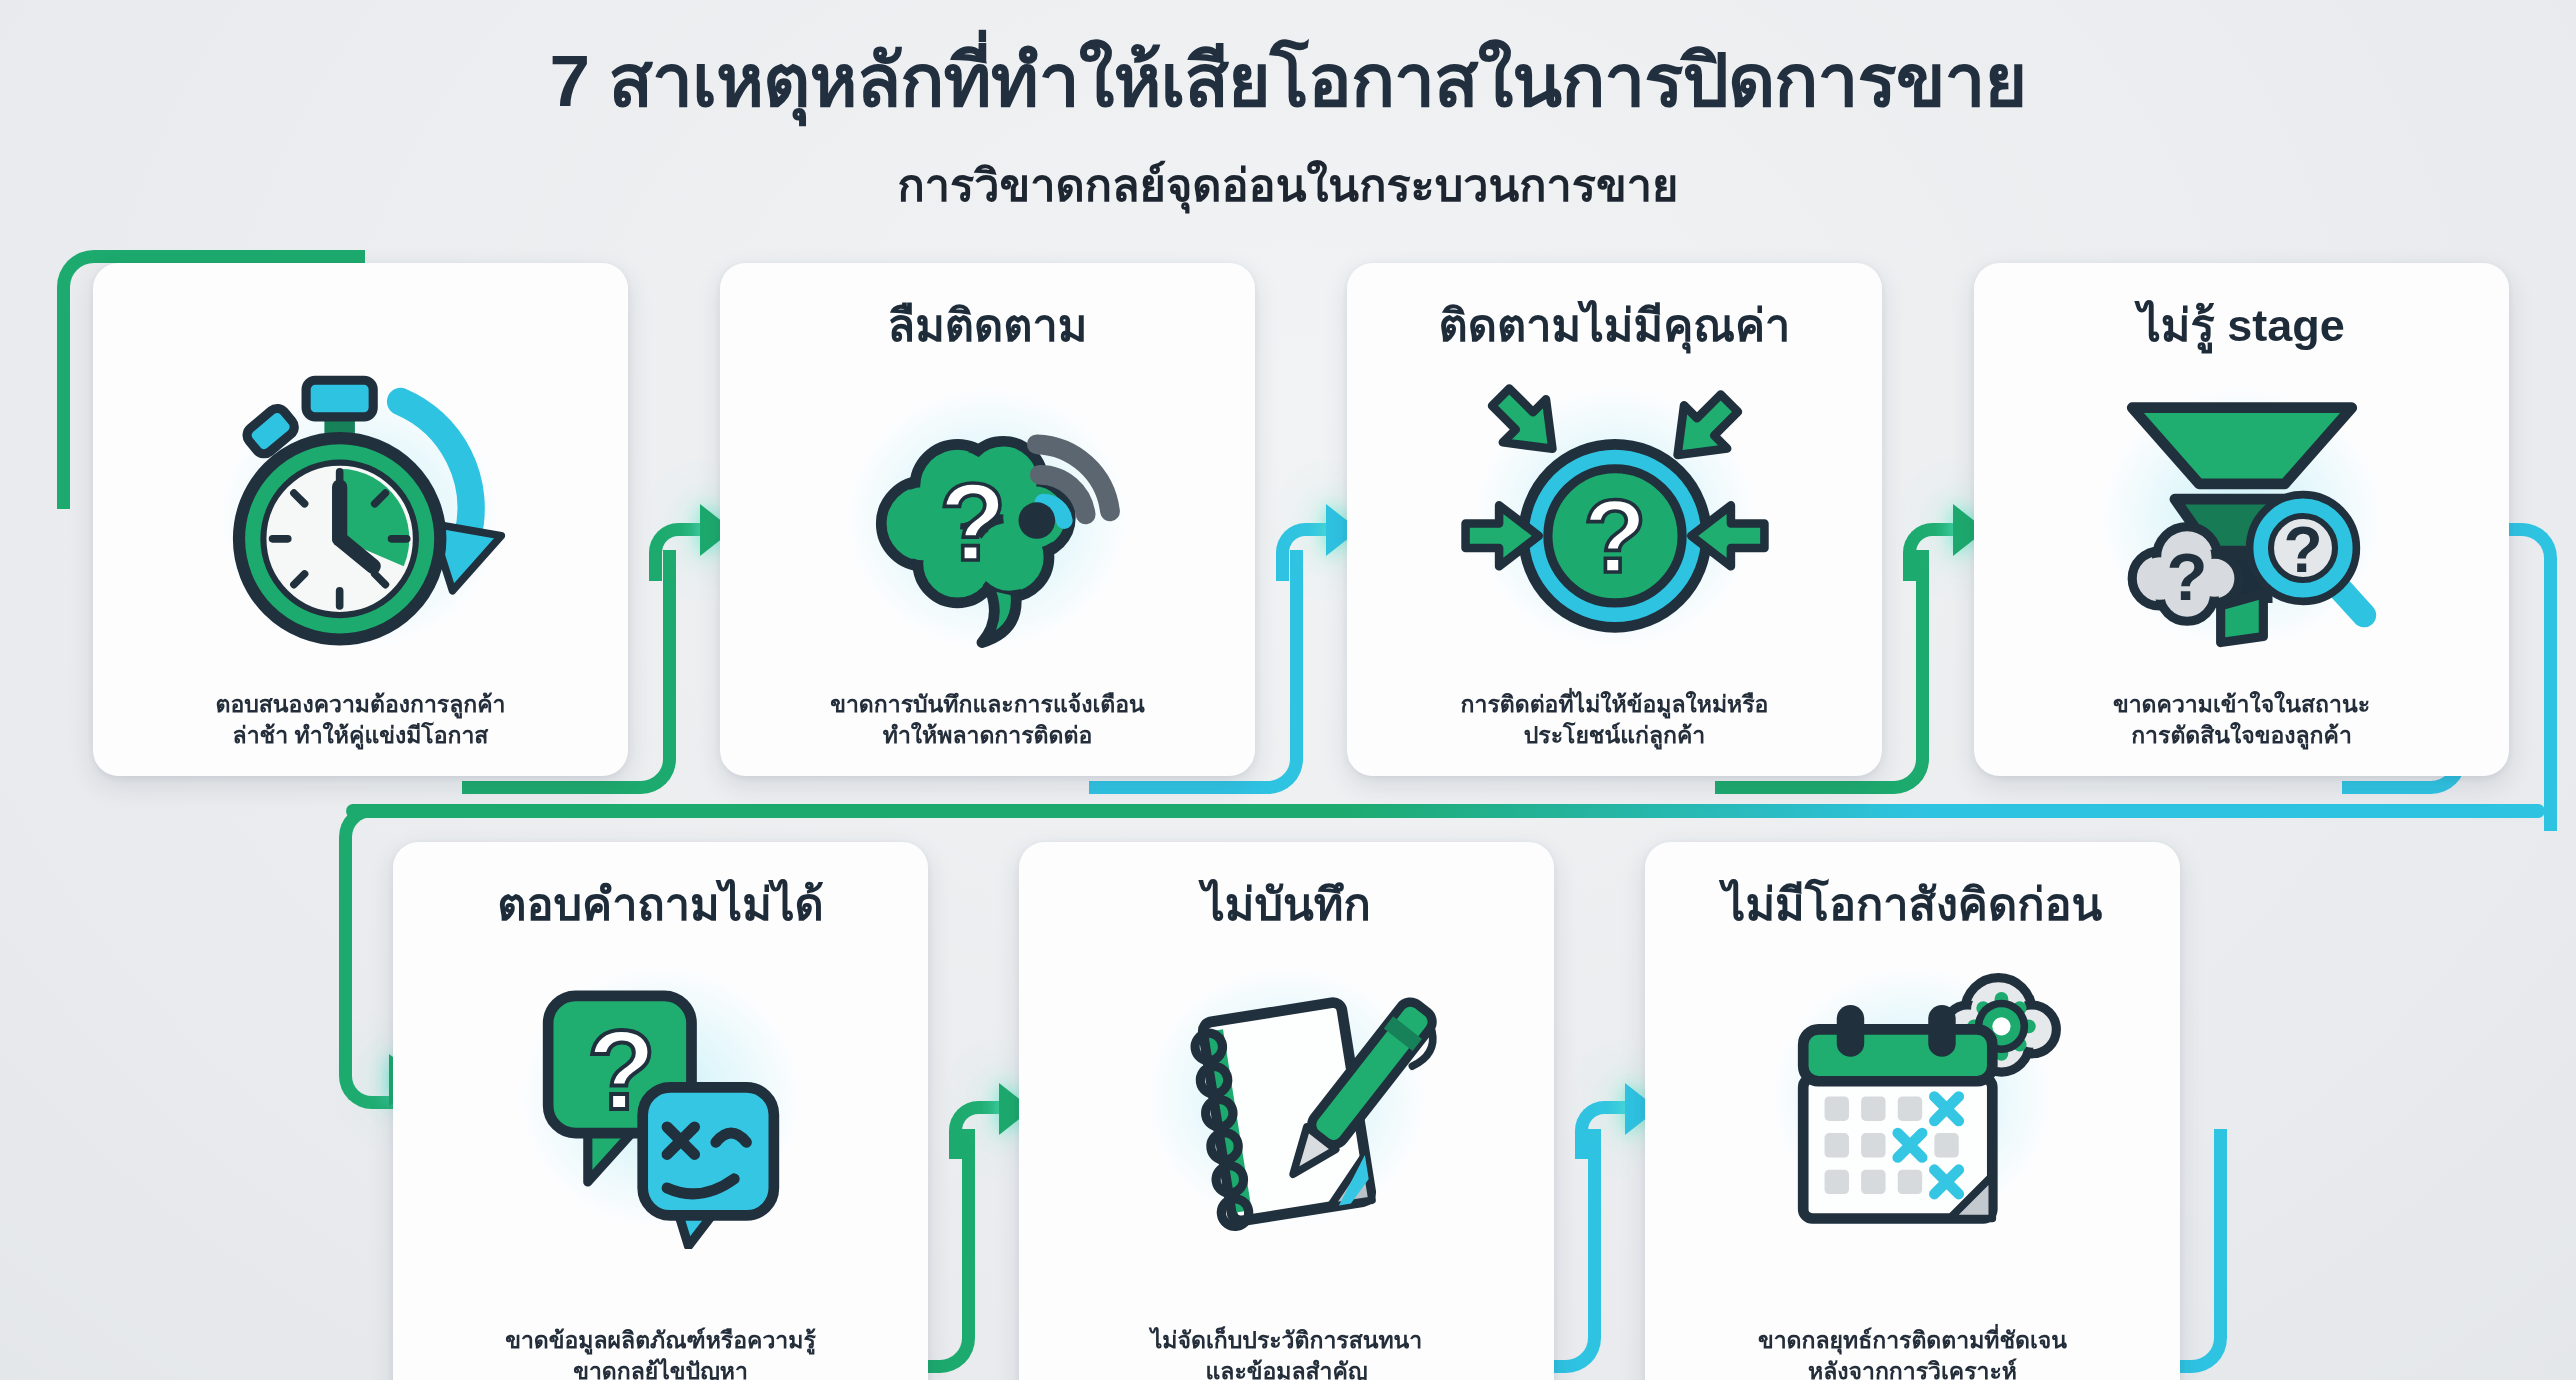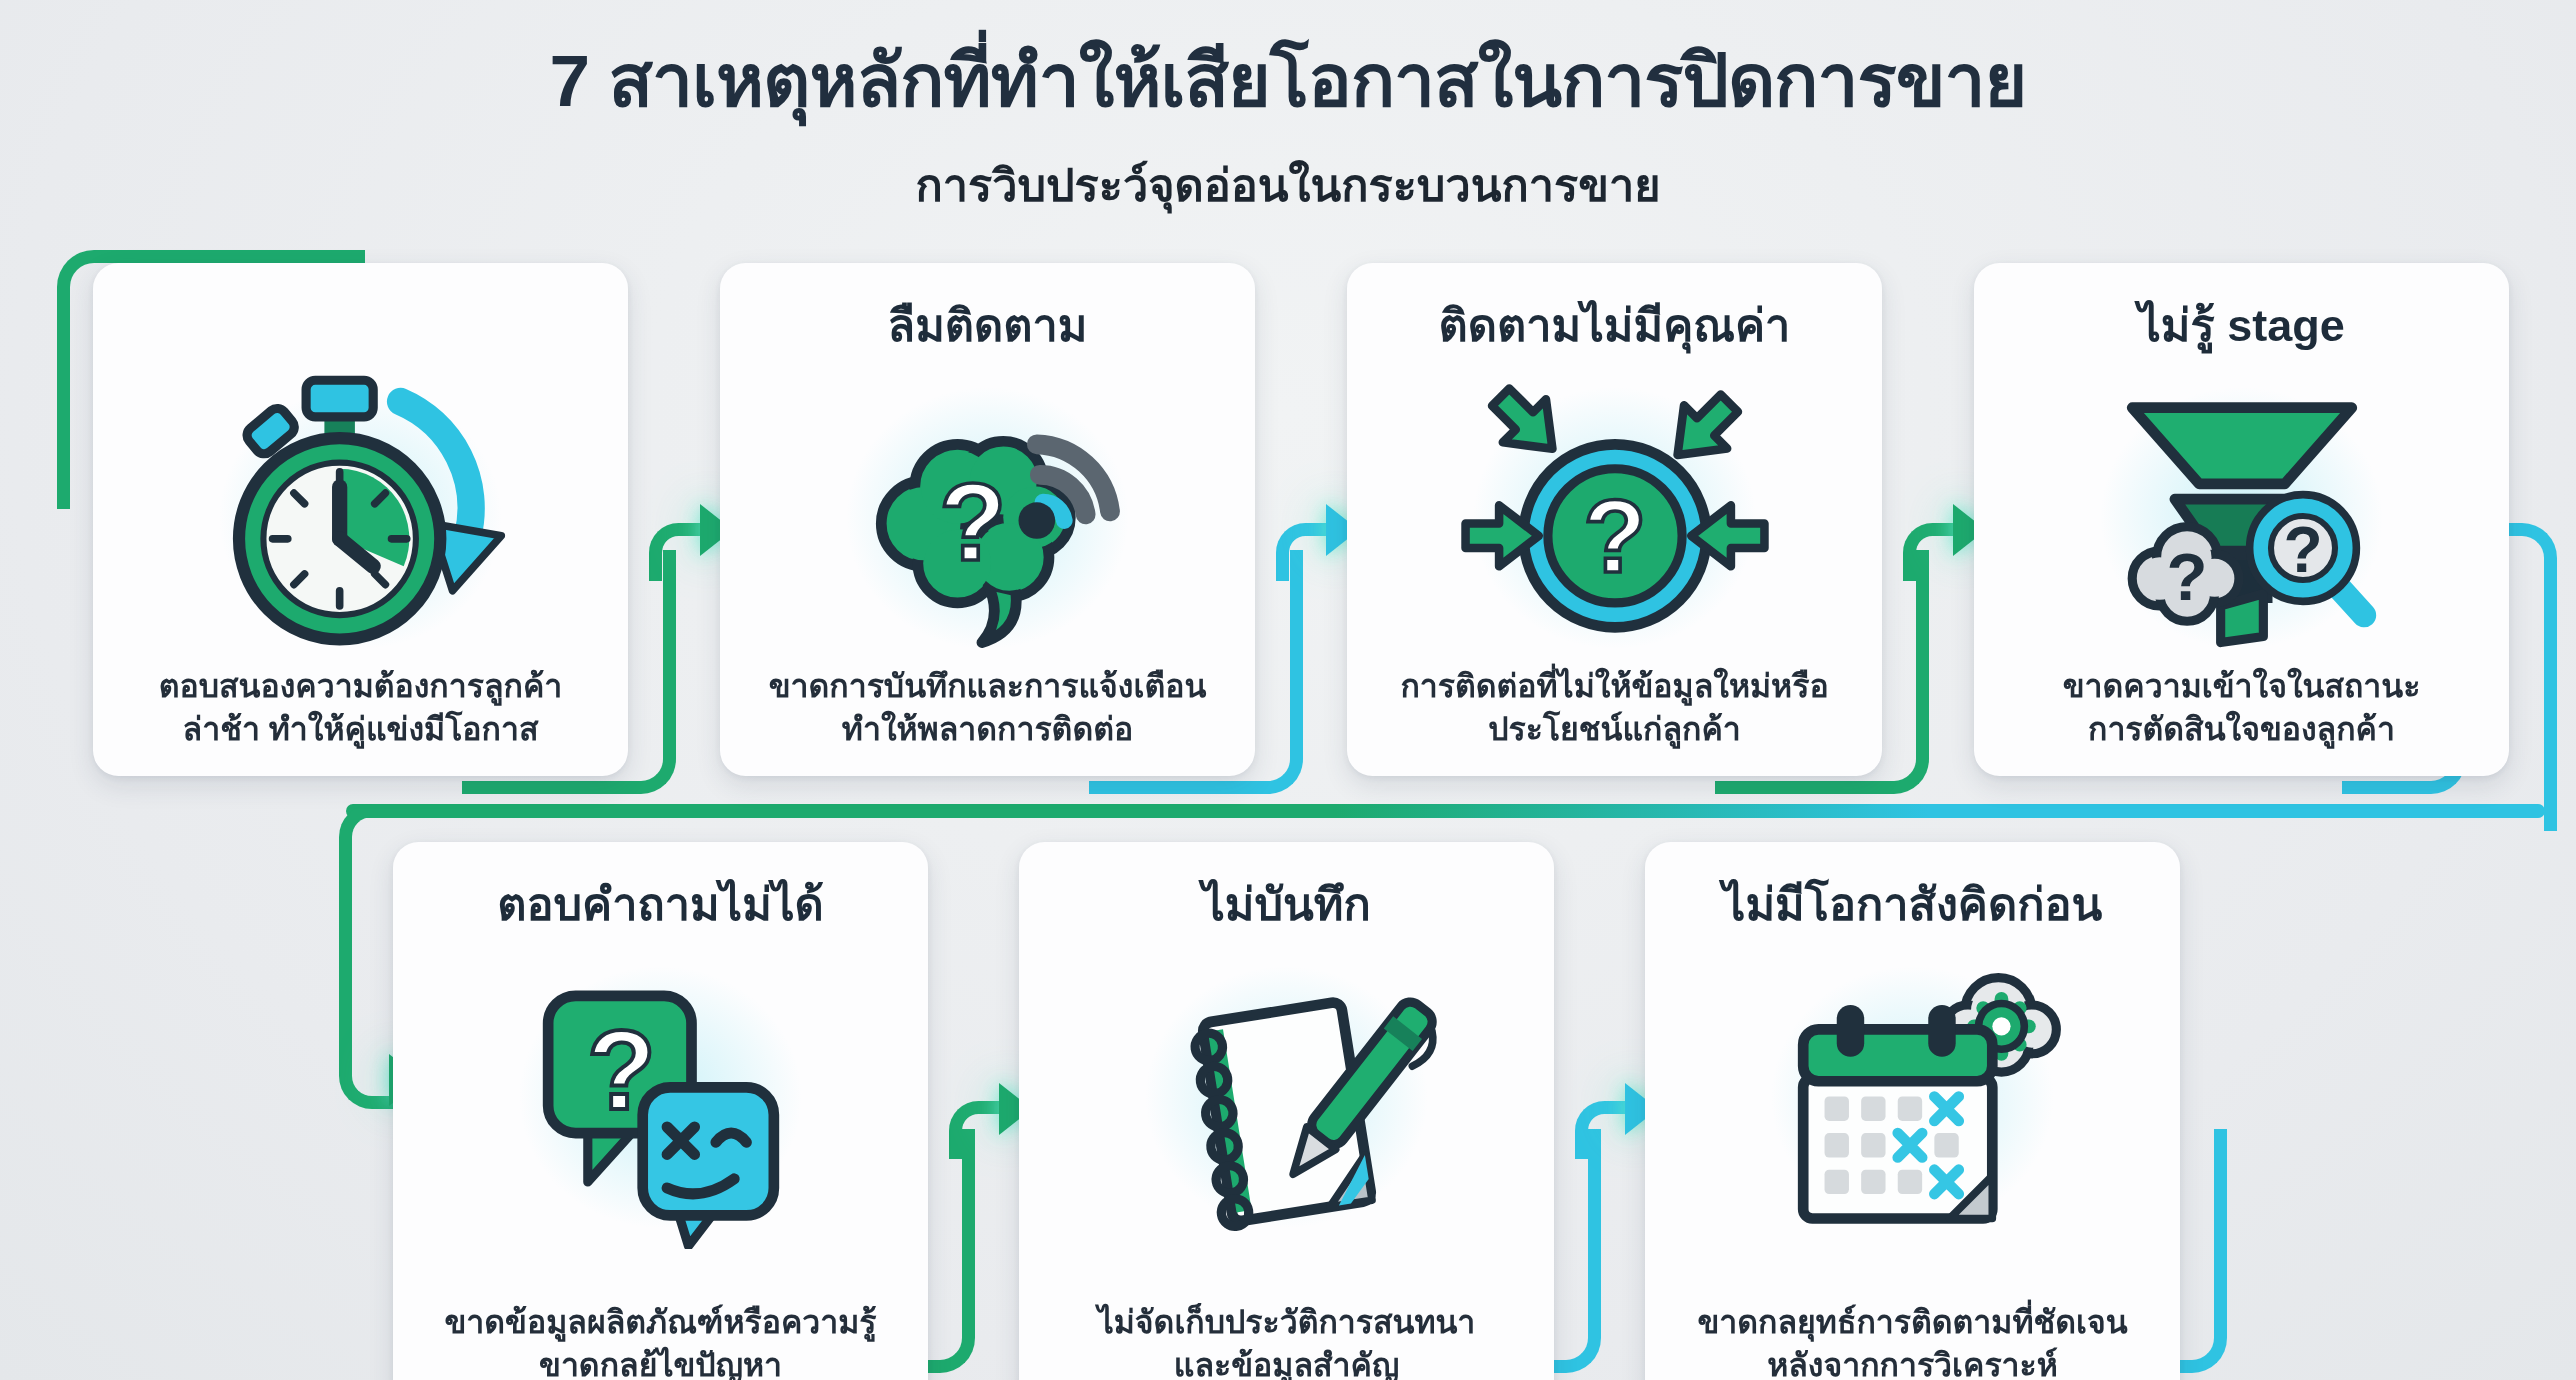--- a/index.html
+++ b/index.html
@@ -38,34 +38,34 @@
     width:334px;height:305px;
   }
   .icon-glow{
     position:absolute;inset:-29.5px;
     background:radial-gradient(closest-side, rgba(120,222,238,.38), rgba(120,222,238,0) 72%);
     border-radius:50%;
   }
   .icon-svg,.icon-svg svg{position:absolute;inset:0;width:100%;height:100%;}
   .card-body{
     position:absolute;bottom:25.5px;left:17.7px;right:17.7px;text-align:center;
-    font-size:32px;font-weight:600;color:#242e3a;line-height:1.34;white-space:pre-line;
+    font-size:23px;font-weight:600;color:#242e3a;line-height:1.34;white-space:pre-line;
   }
   .connector{position:absolute;}
   .ah{
     position:absolute;width:0;height:0;
     border-top:26.5px solid transparent;border-bottom:26.5px solid transparent;
     filter:drop-shadow(0 0 9.8px rgba(94,233,201,.85)) drop-shadow(0 0 23.6px rgba(94,233,201,.45));
   }
 </style>
 </head>
 <body>
 
 <div class="main-title">7 สาเหตุหลักที่ทำให้เสียโอกาสในการปิดการขาย</div>
-<div class="subtitle">การวิบประว์จุดอ่อนในกระบวนการขาย</div>
+<div class="subtitle">การวิขาดกลย์จุดอ่อนในกระบวนการขาย</div>
 
 <div class="connector" style="left:57px;top:250px;width:295px;height:246px;border-top:13.8px solid var(--g);border-left:13.8px solid var(--g);border-top-left-radius:37px;"></div>
 
 <div class="connector" style="left:462px;top:550px;width:201px;height:231px;border-bottom:13.8px solid var(--g);border-right:13.8px solid var(--g);border-bottom-right-radius:35px;"></div>
 <div class="connector" style="left:649px;top:523px;width:61px;height:45px;border-top:13.8px solid var(--g);border-left:13.8px solid var(--g);border-top-left-radius:29.5px;"></div>
 <div class="ah" style="left:700px;top:504px;border-left:33px solid var(--g);"></div>
 
 <div class="connector" style="left:1089px;top:550px;width:201px;height:231px;border-bottom:13.8px solid var(--c);border-right:13.8px solid var(--c);border-bottom-right-radius:35px;"></div>
 <div class="connector" style="left:1276px;top:523px;width:61px;height:45px;border-top:13.8px solid var(--c);border-left:13.8px solid var(--c);border-top-left-radius:29.5px;"></div>
 <div class="ah" style="left:1326px;top:504px;border-left:33px solid var(--c);"></div>

